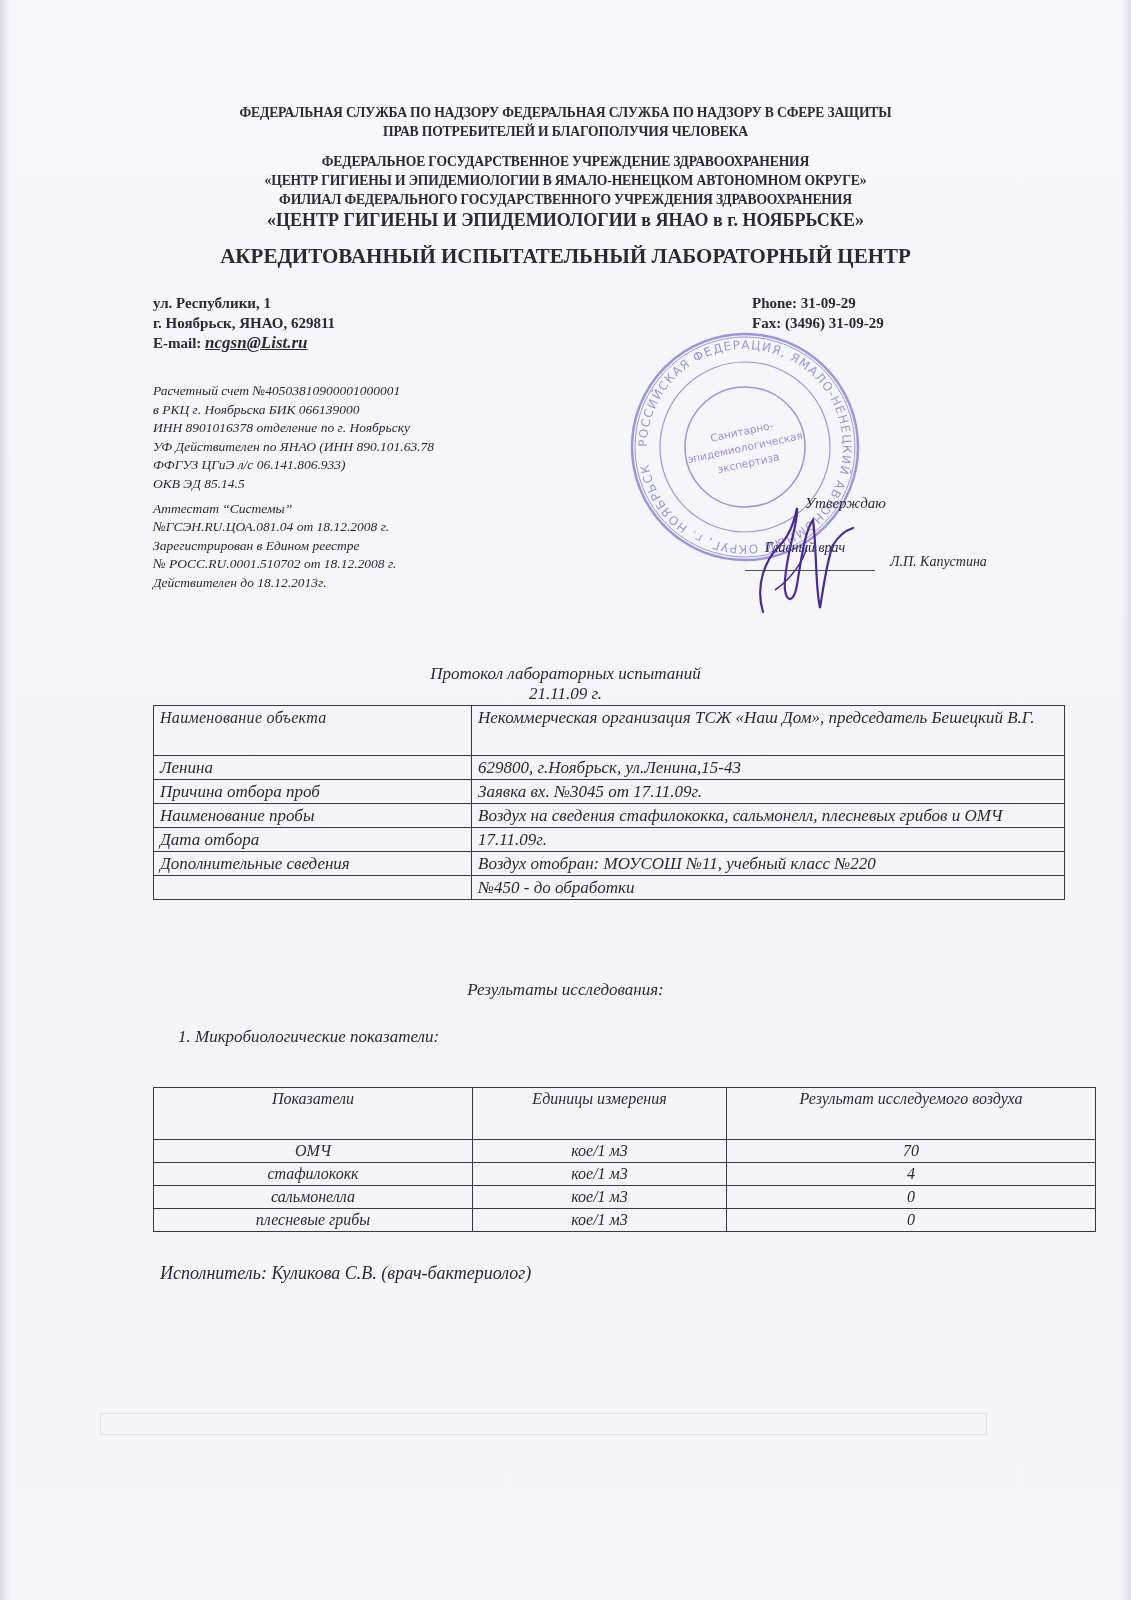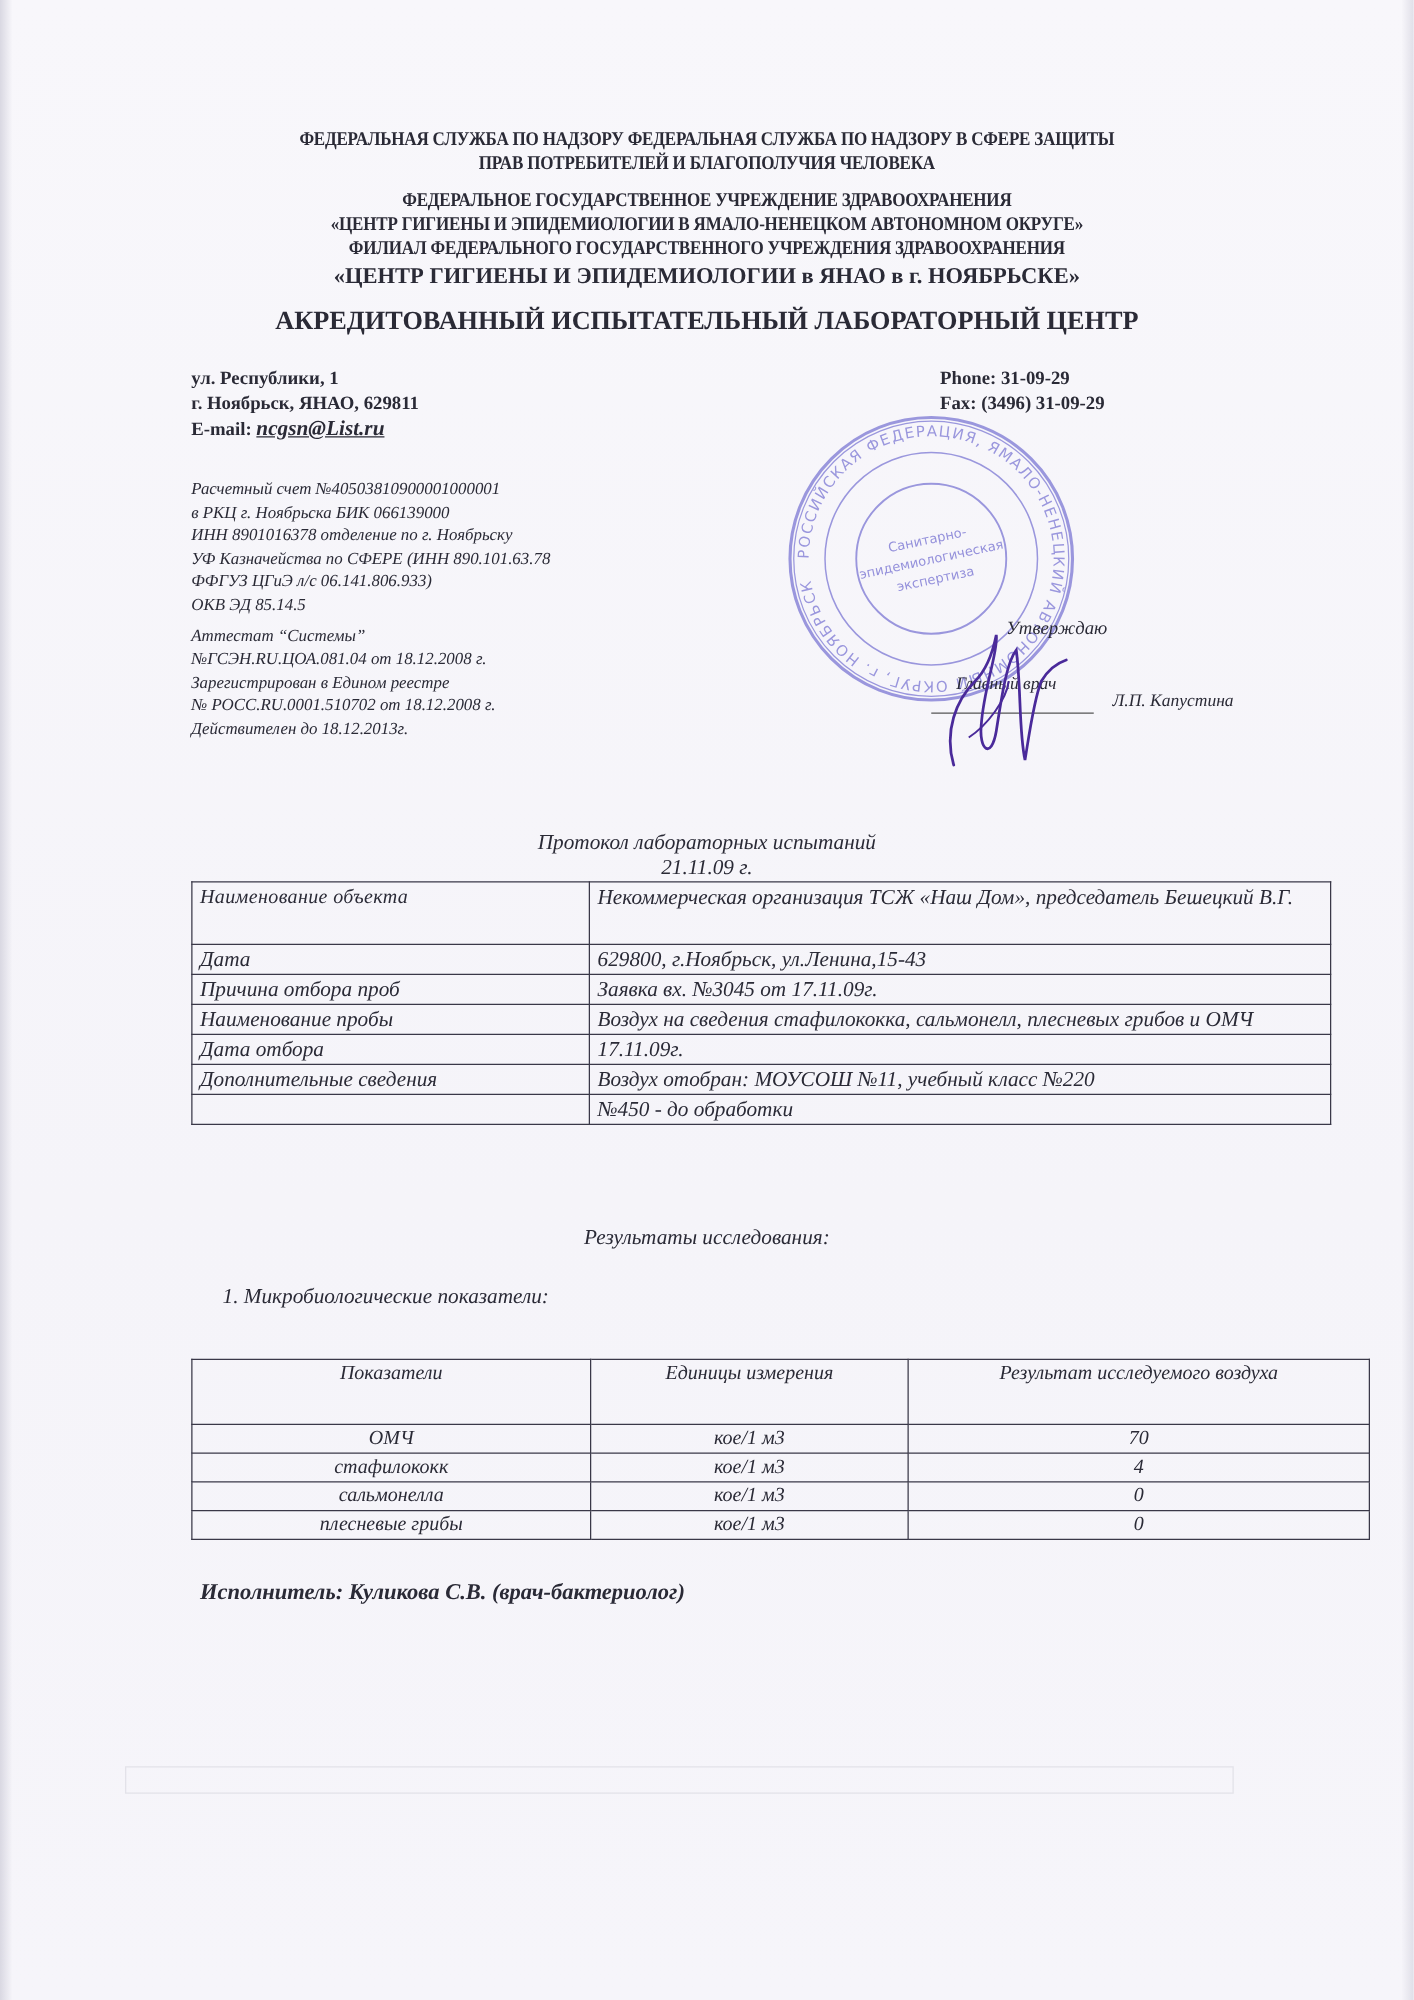--- a/index.html
+++ b/index.html
@@ -59,21 +59,21 @@
   </div>
   <div class="contact" style="left:752px;top:293px;">
     <div>Phone: 31-09-29</div>
     <div>Fax: (3496) 31-09-29</div>
   </div>
 
   <div class="bank">
     <div>Расчетный счет №40503810900001000001</div>
     <div>в РКЦ г. Ноябрьска БИК 066139000</div>
     <div>ИНН 8901016378 отделение по г. Ноябрьску</div>
-    <div>УФ  Казначейства по СФЕРЕ  (ИНН 890.101.63.78</div>
+    <div>УФ  Действителен по ЯНАО  (ИНН 890.101.63.78</div>
     <div>ФФГУЗ ЦГиЭ    л/с  06.141.806.933)</div>
     <div>ОКВ ЭД  85.14.5</div>
     <div class="gap"></div>
     <div>Аттестат  “Системы”</div>
     <div>№ГСЭН.RU.ЦОА.081.04 от  18.12.2008 г.</div>
     <div>Зарегистрирован в Едином реестре</div>
     <div>№ РОСС.RU.0001.510702  от 18.12.2008 г.</div>
     <div>Действителен до 18.12.2013г.</div>
   </div>
 
@@ -109,21 +109,21 @@
   <div class="title" style="top:664px;">Протокол лабораторных испытаний</div>
   <div class="title" style="top:684px;">21.11.09 г.</div>
 
   <table class="t1" style="left:153px;top:705px;width:912px;">
     <tbody>
         <tr style="height:50px;">
       <td class="lbl" style="font-size:16px;letter-spacing:0.3px;">Наименование объекта</td>
       <td>Некоммерческая организация ТСЖ «Наш Дом», председатель Бешецкий В.Г.</td>
     </tr>
     <tr>
-      <td class="lbl">Дата</td>
+      <td class="lbl">Ленина</td>
       <td>629800, г.Ноябрьск, ул.Ленина,15-43</td>
     </tr>
     <tr>
       <td class="lbl">Причина отбора проб</td>
       <td>Заявка вх. №3045 от 17.11.09г.</td>
     </tr>
     <tr>
       <td class="lbl">Наименование пробы</td>
       <td>Воздух  на сведения стафилококка, сальмонелл, плесневых грибов и ОМЧ</td>
     </tr>
@@ -168,16 +168,16 @@
       <td>0</td>
     </tr>
     <tr>
       <td>плесневые грибы</td>
       <td>кое/1 м3</td>
       <td>0</td>
     </tr>
   </tbody>
     </table>
 
-  <div class="section" style="left:160px;top:1263px;font-size:18px;font-weight:bold;">Исполнитель: Куликова С.В.  (врач-бактериолог)</div>
+  <div class="section" style="left:160px;top:1263px;font-size:18px;">Исполнитель: Куликова С.В.  (врач-бактериолог)</div>
 
   <div class="showthru"></div>
 </div>
 
 </body></html>

